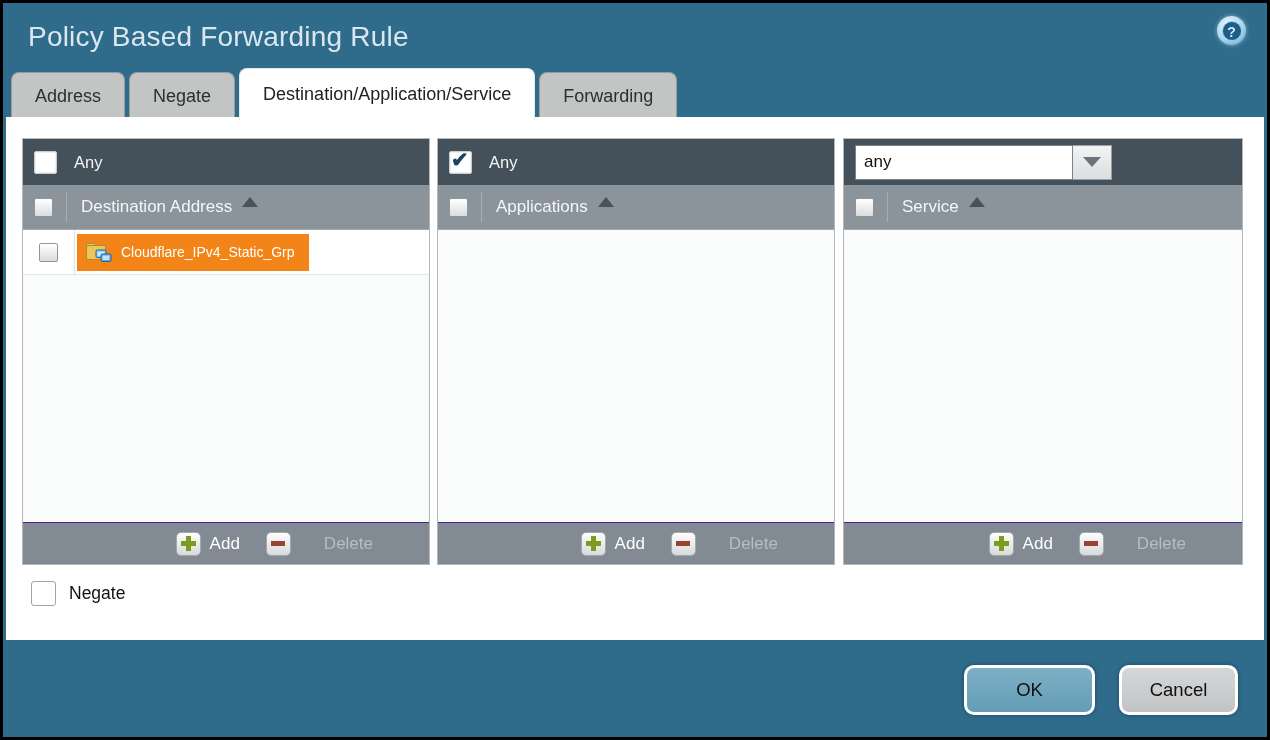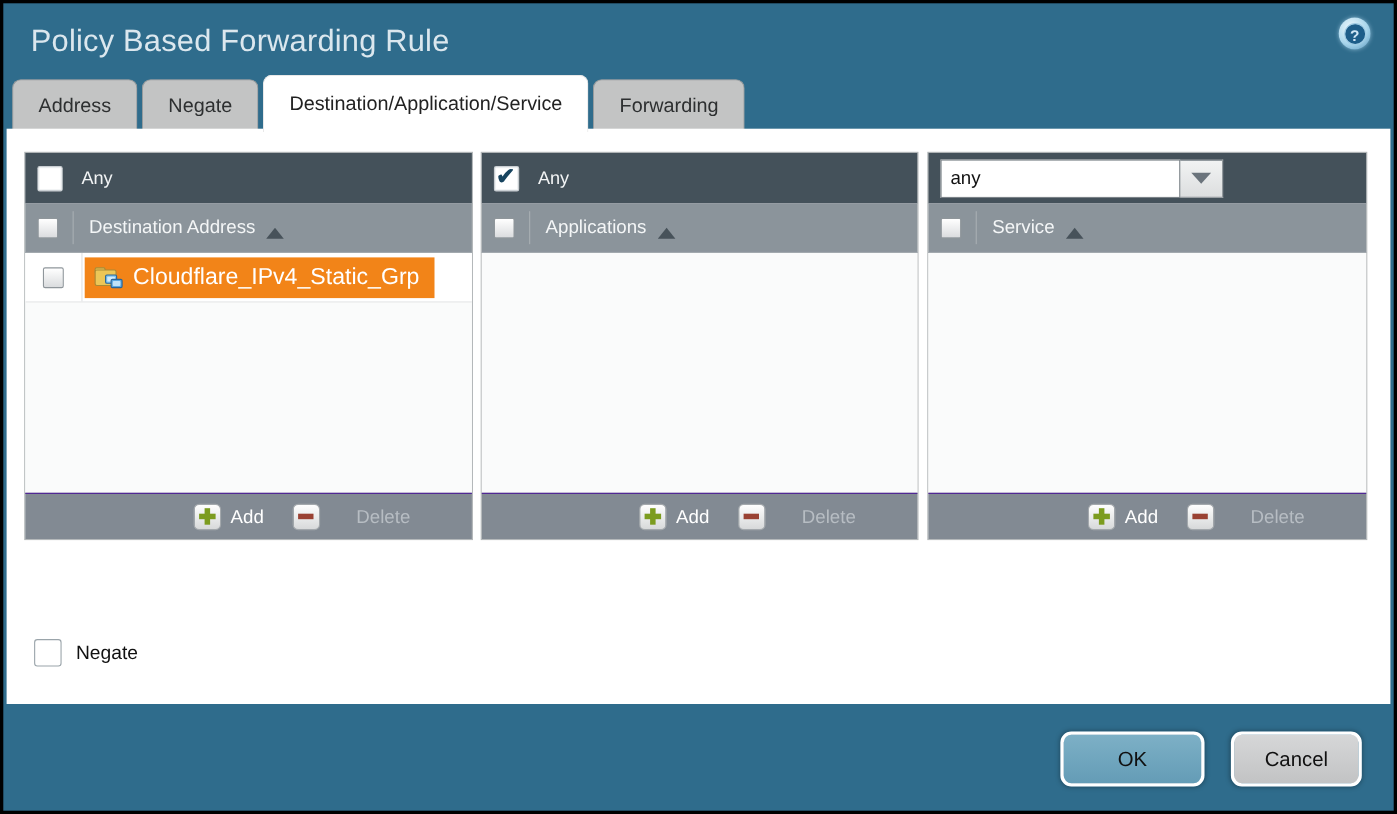--- a/index.html
+++ b/index.html
@@ -42,51 +42,51 @@
     height:52px; background:#ffffff; border-color:#e8e8e8; z-index:3; color:#222;
   }
 
   
   .content {
     position:absolute; left:3px; top:114px; width:1258px; height:523px;
     background:#ffffff; z-index:2;
   }
   .cols { position:absolute; left:16px; top:21px; display:flex; }
   .panel {
-    display:flex; flex-direction:column; height:353px;
+    display:flex; flex-direction:column; height:427px;
     border:1px solid #b4b8ba; background:#fafbfb;
   }
   .panel.c1 { width:408px; margin-right:7px; }
   .panel.c2 { width:398px; margin-right:8px; }
   .panel.c3 { width:400px; }
 
   .panel-top {
     height:46px; background:#44515a; display:flex; align-items:center; padding:0 11px;
     flex:0 0 auto;
   }
   .panel-top .any-label { color:#f2f4f5; font-size:16.5px; margin-left:17px; }
 
   .panel-header {
     height:45px; background:#8b949b; display:flex; align-items:center; padding:0 11px;
     border-bottom:1px solid #a2a9ae; flex:0 0 auto;
   }
   .panel-header .sep { width:1px; height:30px; background:#a8aeb3; margin:0 14px 0 13px; }
-  .panel-header .col-label { color:#f4f6f7; font-size:17px; display:flex; align-items:flex-end; cursor:pointer; }
+  .panel-header .col-label { color:#f4f6f7; font-size:17px; display:flex; align-items:flex-start; cursor:pointer; }
   .sort-up {
     width:0; height:0; margin-left:10px;
     border-left:8px solid transparent; border-right:8px solid transparent;
     border-bottom:10px solid #47525a;
   }
 
   .panel-body { flex:1 1 auto; background:#fafbfb; overflow:hidden; }
   .row { height:45px; display:flex; align-items:center; border-bottom:1px solid #e3e5e6; background:#fff; }
   .row .row-cb-cell { width:52px; display:flex; justify-content:center; border-right:1px solid #e0e2e3; align-self:stretch; align-items:center; }
   .row .sel {
     display:flex; align-items:center; background:#f28418; height:37px; margin-left:2px;
-    padding:0 14px 0 8px; color:#ffffff; font-size:21px; cursor:pointer;
+    padding:0 14px 0 8px; color:#ffffff; font-size:14px; cursor:pointer;
   }
   .row .sel .obj-icon { margin-right:9px; display:block; }
 
   .panel-footer {
     height:42px; background:#828a93; border-top:1px solid #4c1d95;
     display:flex; align-items:center; padding:0 30px; flex:0 0 auto;justify-content:flex-end;
   }
   .ftr-btn { display:flex; align-items:center; margin-right:26px; cursor:pointer; }
   .ftr-ico {
     width:25px; height:24px; border-radius:5px;

